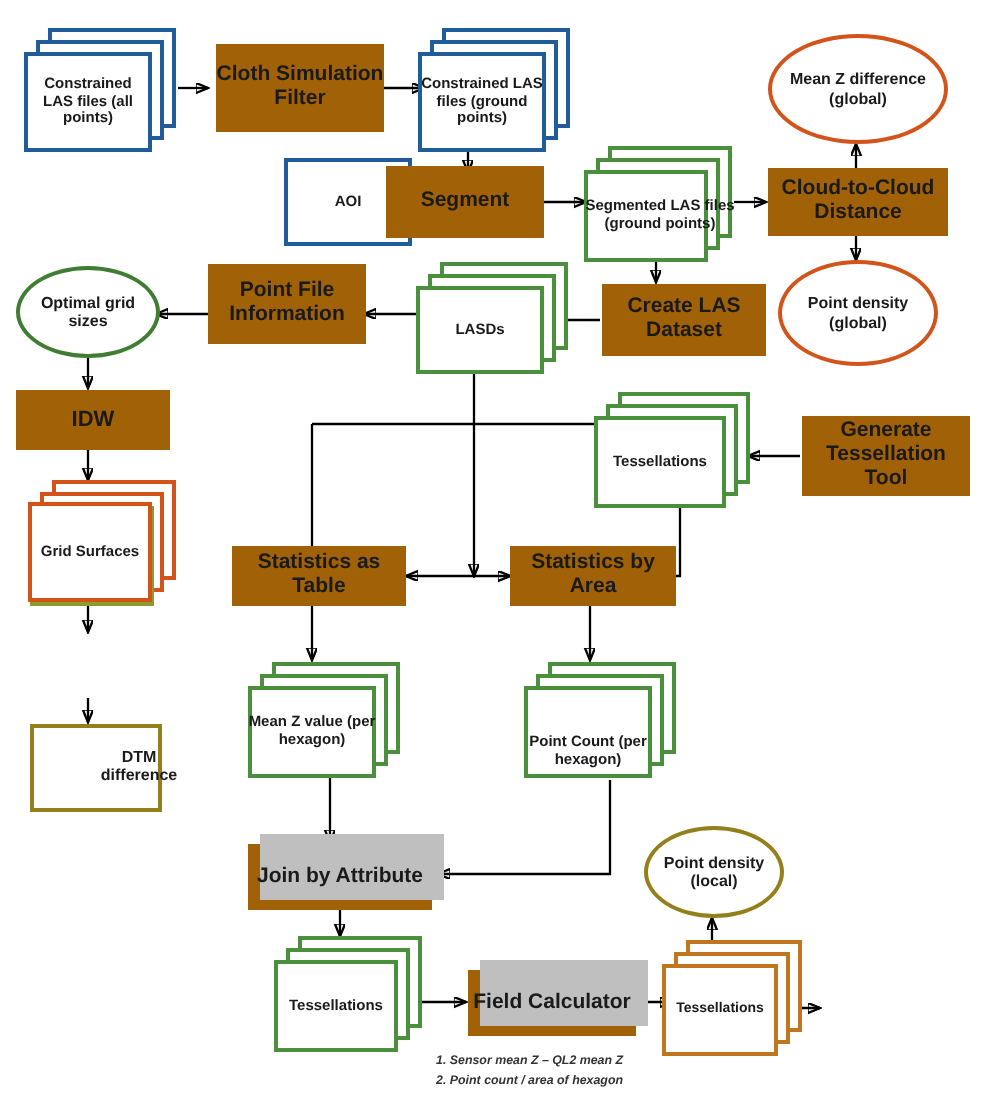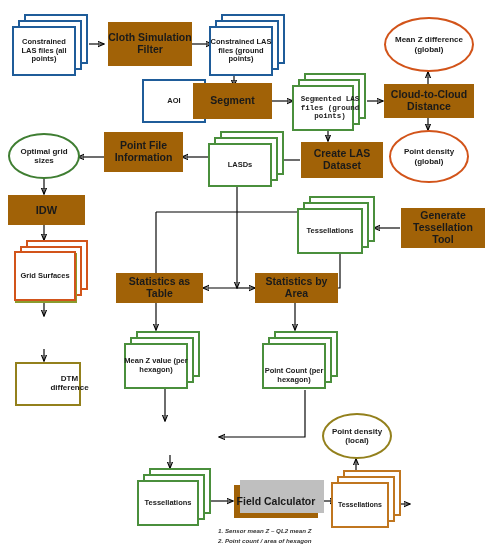--- a/index.html
+++ b/index.html
@@ -223,21 +223,21 @@
   </div>
 
   <div class="node data1" style="left:108px; top:79px; width:64px; height:44px;margin-left:34px;">AOI</div>
 
   <div class="node proc" style="left:193px; top:83px; width:79px; height:36px;">Segment</div>
 
   <div class="stack" style="left:292px; top:73px; width:76px; height:58px;">
     <div class="plate" style="left:12px; top:0;  width:62px; height:46px; border-color:#4a8f3c;"></div>
     <div class="plate" style="left:6px;  top:6px; width:62px; height:46px; border-color:#4a8f3c;"></div>
     <div class="plate" style="left:0;    top:12px;width:62px; height:46px; border-color:#4a8f3c;"></div>
-    <div class="lbl" style="left:0; top:13px; width:76px; height:44px;font-family:Liberation Mono, monospace;">Segmented LAS files (ground points)</div>
+    <div class="lbl" style="left:0; top:13px; width:76px; height:44px;">Segmented LAS files (ground points)</div>
   </div>
 
   <div class="node proc" style="left:384px; top:84px; width:90px; height:34px;">Cloud-to-Cloud Distance</div>
 
   <div class="ellipse" style="left:384px; top:17px; width:90px; height:55px; border:2px solid #d2541a;">Mean Z difference (global)</div>
 
   <div class="ellipse" style="left:389px; top:130px; width:80px; height:53px; border:2px solid #d2541a;">Point density (global)</div>
 
   <div class="node proc" style="left:301px; top:142px; width:82px; height:36px;">Create LAS Dataset</div>
 
@@ -285,20 +285,21 @@
     <div class="lbl" style="left:0; top:13px; width:64px; height:44px;">Mean Z value (per hexagon)</div>
   </div>
 
   <div class="stack" style="left:262px; top:331px; width:78px; height:58px;">
     <div class="plate" style="left:12px; top:0;  width:64px; height:46px; border-color:#4a8f3c;"></div>
     <div class="plate" style="left:6px;  top:6px; width:64px; height:46px; border-color:#4a8f3c;"></div>
     <div class="plate" style="left:0;    top:12px;width:64px; height:46px; border-color:#4a8f3c;"></div>
     <div class="lbl" style="left:0; top:23px; width:64px; height:44px;">Point Count (per hexagon)</div>
   </div>
 
+  <div class="node proc proc-stack" style="left:124px; top:422px; width:92px; height:33px; z-index:1;">Join by Attribute</div>
 
   <div class="stack" style="left:137px; top:468px; width:76px; height:58px;">
     <div class="plate" style="left:12px; top:0;  width:62px; height:46px; border-color:#4a8f3c;"></div>
     <div class="plate" style="left:6px;  top:6px; width:62px; height:46px; border-color:#4a8f3c;"></div>
     <div class="plate" style="left:0;    top:12px;width:62px; height:46px; border-color:#4a8f3c;"></div>
     <div class="lbl" style="left:0; top:13px; width:62px; height:44px;">Tessellations</div>
   </div>
 
   <div class="node proc proc-stack" style="left:234px; top:485px; width:84px; height:33px; z-index:1;">Field Calculator</div>
 

